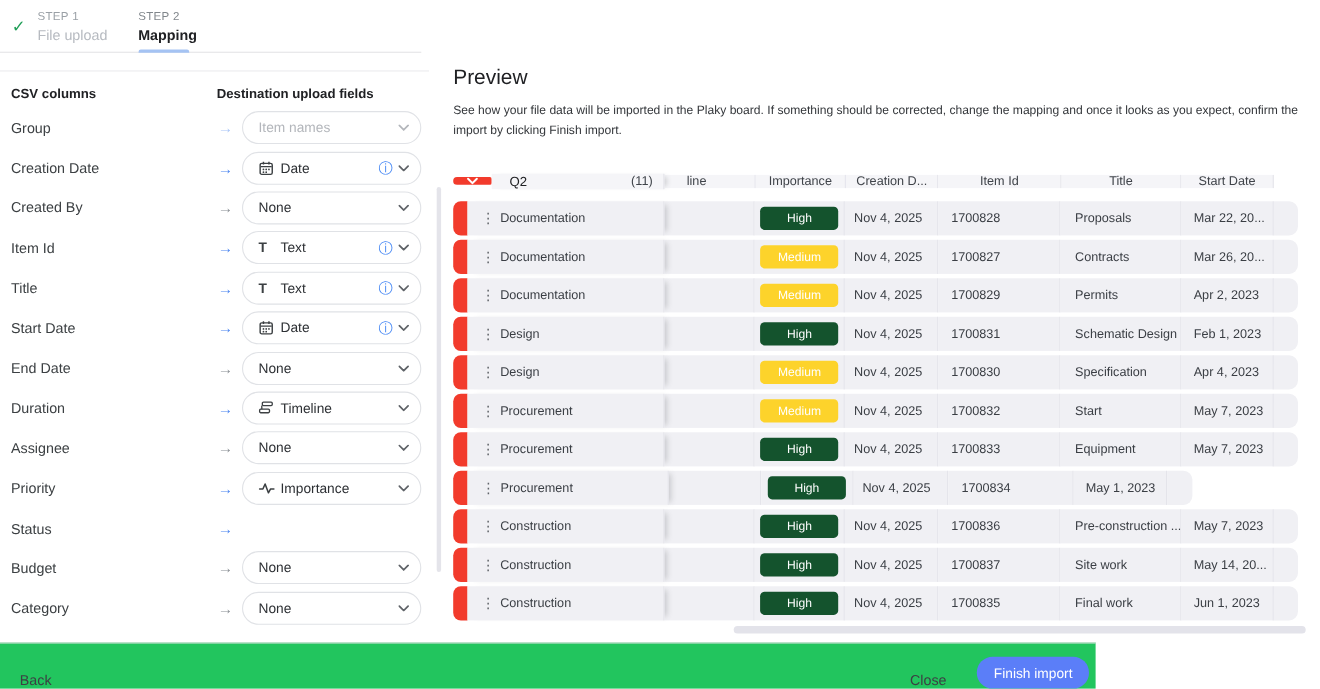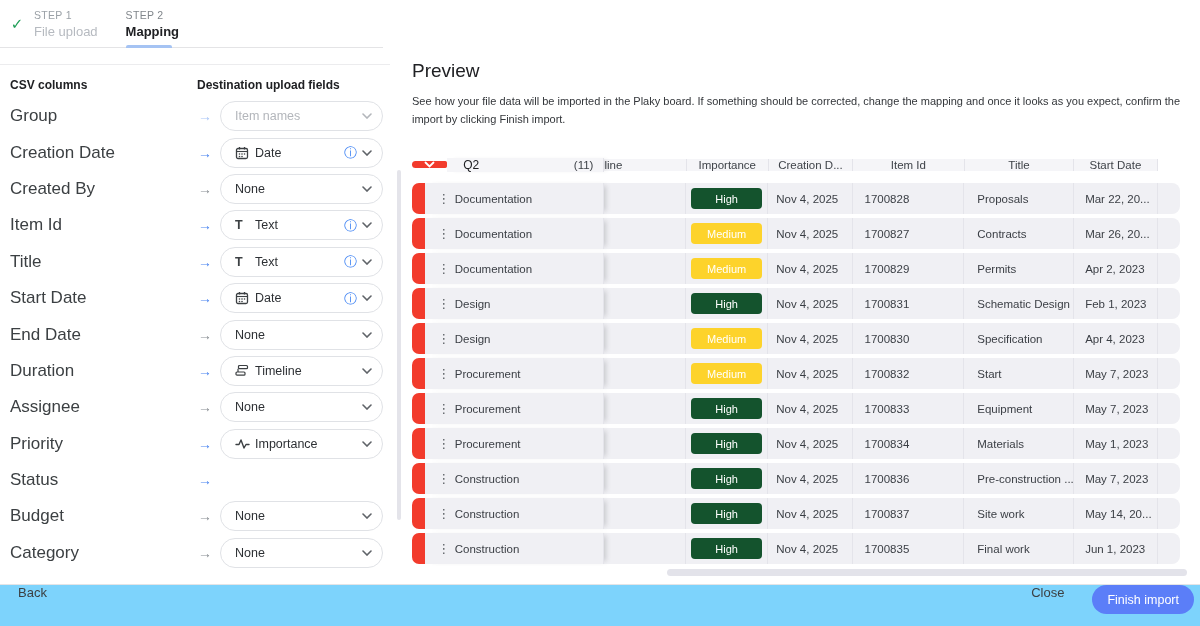--- a/index.html
+++ b/index.html
@@ -17,21 +17,21 @@
   .step.active .name { color:#202124; font-weight:bold; }
   .tab-indicator { position:absolute; left:0; bottom:0; width:46px; height:3px;
     background:#a5c3f3; border-radius:2px 2px 0 0; }
 
   
   .left-panel { position:absolute; top:64px; left:0; width:390px; border-top:1px solid #ececee; }
   .col-headers { display:flex; padding:13px 0 6px 10px; }
   .col-headers .h { font-size:12px; font-weight:bold; color:#202124; }
   .col-headers .h1 { width:187px; }
   .map-row { display:flex; align-items:center; height:36.4px; padding-left:10px; }
-  .csv-label { width:188px; font-size:17px; color:#3c4043; }
+  .csv-label { width:188px; font-size:13px; color:#3c4043; }
   .arrow { width:22px; font-size:14px; }
   .arrow.blue { color:#4c86f0; }
   .arrow.gray { color:#8a8f94; }
   .arrow.faded { color:#aac6f7; }
   .pill { width:163px; height:30px; background:#fff; border:1px solid #e0e2e6;
     border-radius:16px; display:flex; align-items:center; padding:0 10px 0 14px; cursor:pointer; }
   .pill .ficon { width:20px; display:flex; align-items:center; }
   .pill .flabel { flex:1; font-size:12.5px; color:#2d3034; white-space:nowrap; }
   .pill.placeholder .flabel { color:#b3b6bb; }
   .pill .info { font-size:13px; color:#4285f4; margin-right:5px; line-height:1; cursor:pointer; }
@@ -54,39 +54,39 @@
   .grp-btn { width:36px; background:#f23b2c; border:none; border-radius:8px 4px 4px 8px;
     display:flex; align-items:center; justify-content:center; cursor:pointer; }
   .c-namehead { width:160px; padding:0 10px 0 16px;
     box-shadow:5px 0 5px -3px rgba(60,64,67,.22); position:relative; z-index:2; }
   .grp-name { flex:1; font-size:12px; color:#202124; }
   .grp-count { font-size:11.5px; color:#3f4349; }
   .cap { width:13px; background:#f23b2c; border-radius:7px 0 0 7px; border:none; }
   .c-name { width:183px; padding-left:8px;
     box-shadow:5px 0 5px -3px rgba(60,64,67,.22); position:relative; z-index:2; }
   .kebab { width:22px; color:#5f6368; font-size:13px; text-align:center; cursor:pointer; }
-  .c-timeline { width:84px; padding-left:0; }
+  .c-timeline { width:84px; padding-left:20px; }
   .c-importance { width:84px; }
   .c-creation { width:86px; padding-left:8px; }
   .c-itemid { width:114px; padding-left:12px; }
   .c-title { width:112px; padding-left:13px; white-space:nowrap; overflow:hidden; }
   .c-start { width:85px; padding-left:11px; white-space:nowrap; overflow:hidden; }
   .c-tail { width:23px; border-right:none; border-radius:0 8px 8px 0; }
   .trow-head .c-creation, .trow-head .c-itemid, .trow-head .c-title, .trow-head .c-start
     { padding-left:0; justify-content:center; }
   .badge { min-width:71px; height:21px; border-radius:4px; color:#fff; font-size:11px;
     display:flex; align-items:center; justify-content:center; }
   .badge.high { background:#14532d; }
   .badge.medium { background:#fdd32b; }
   .h-scrollbar { position:absolute; left:255px; top:509px; width:520px; height:7px;
     background:#e3e3ea; border-radius:4px; cursor:pointer; }
 
   
-  .footer { position:absolute; left:0; bottom:0; width:1200px; height:42px;
-    border-top:1px solid #e4e4e6; display:flex; align-items:flex-start; padding:0 6px 0 18px; background:#7dd3fc; }
+  .footer { position:absolute; left:0; bottom:0; width:996px; height:42px;
+    border-top:1px solid #e4e4e6; display:flex; align-items:flex-end; padding:0 6px 0 18px; background:#22c55e; }
   .btn-text { font-size:13px; color:#3c4043; background:none; border:none; cursor:pointer;
     font-family:inherit; }
   .spacer { flex:1; }
   .btn-close { margin-right:28px; }
   .btn-finish { height:29px; padding:0 15px; border:none; border-radius:15px;
     background:#5b7ef8; color:#fff; font-size:12.5px; font-family:inherit; cursor:pointer; }
 
   svg { display:block; }
 </style>
 </head>
@@ -468,21 +468,20 @@
       <div class="cell c-name">
           <span class="kebab">⋮</span>
           <span>Procurement</span>
         </div>
       <div class="cell c-timeline"></div>
       <div class="cell c-importance c-center">
           <span class="badge high">High</span>
         </div>
       <div class="cell c-creation">Nov 4, 2025</div>
       <div class="cell c-itemid">1700834</div>
-      <div class="cell c-title">Materials</div>
       <div class="cell c-start">May 1, 2023</div>
       <div class="cell c-tail"></div>
     </div>
 
     <div class="trow">
       <div class="cell cap"></div>
       <div class="cell c-name">
           <span class="kebab">⋮</span>
           <span>Construction</span>
         </div>

